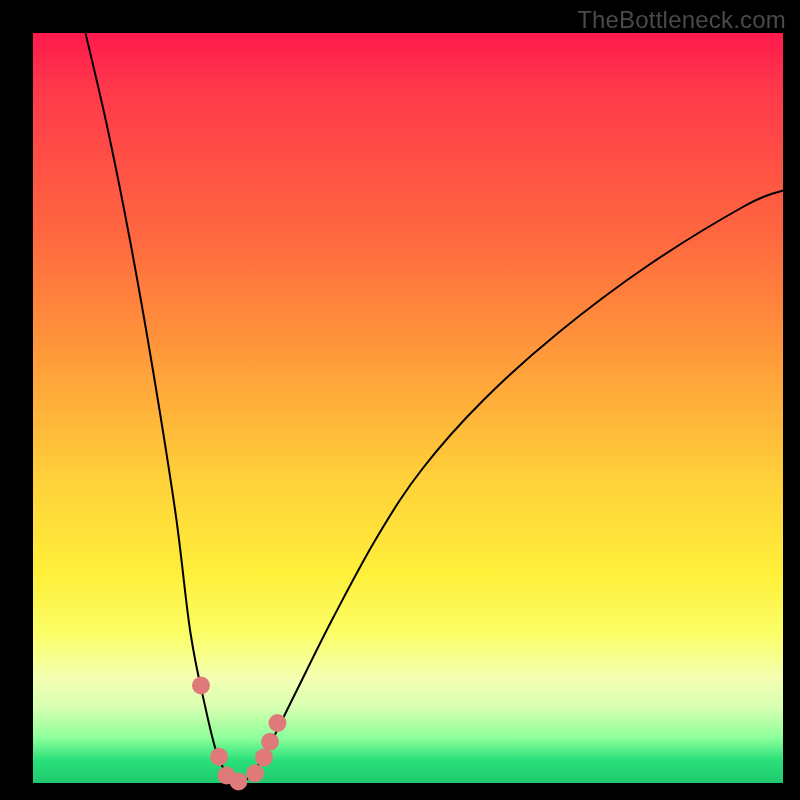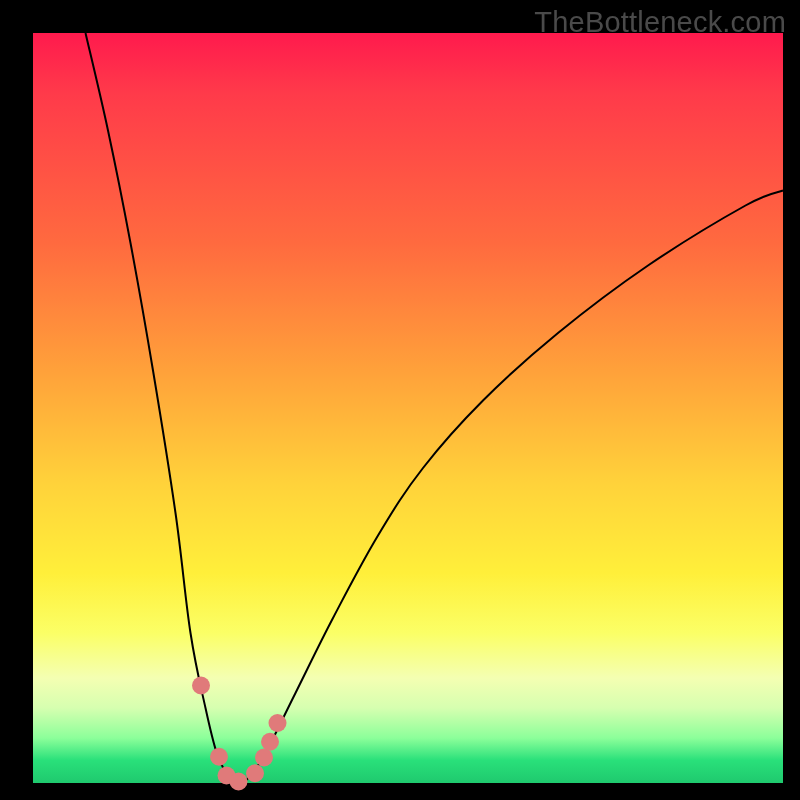--- a/index.html
+++ b/index.html
@@ -40,21 +40,21 @@
       #8cff9a 94%,
       #29e07a 97%,
       #1fc96e 100%
     );
   }
   .attribution {
     position: absolute;
     top: 6px;
     right: 14px;
     color: #4a4a4a;
-    font-size: 29px;
+    font-size: 24px;
     font-weight: 500;
     letter-spacing: 0.2px;
     user-select: none;
   }
   svg.curve {
     position: absolute;
     left: 0;
     top: 0;
     width: 750px;
     height: 750px;

